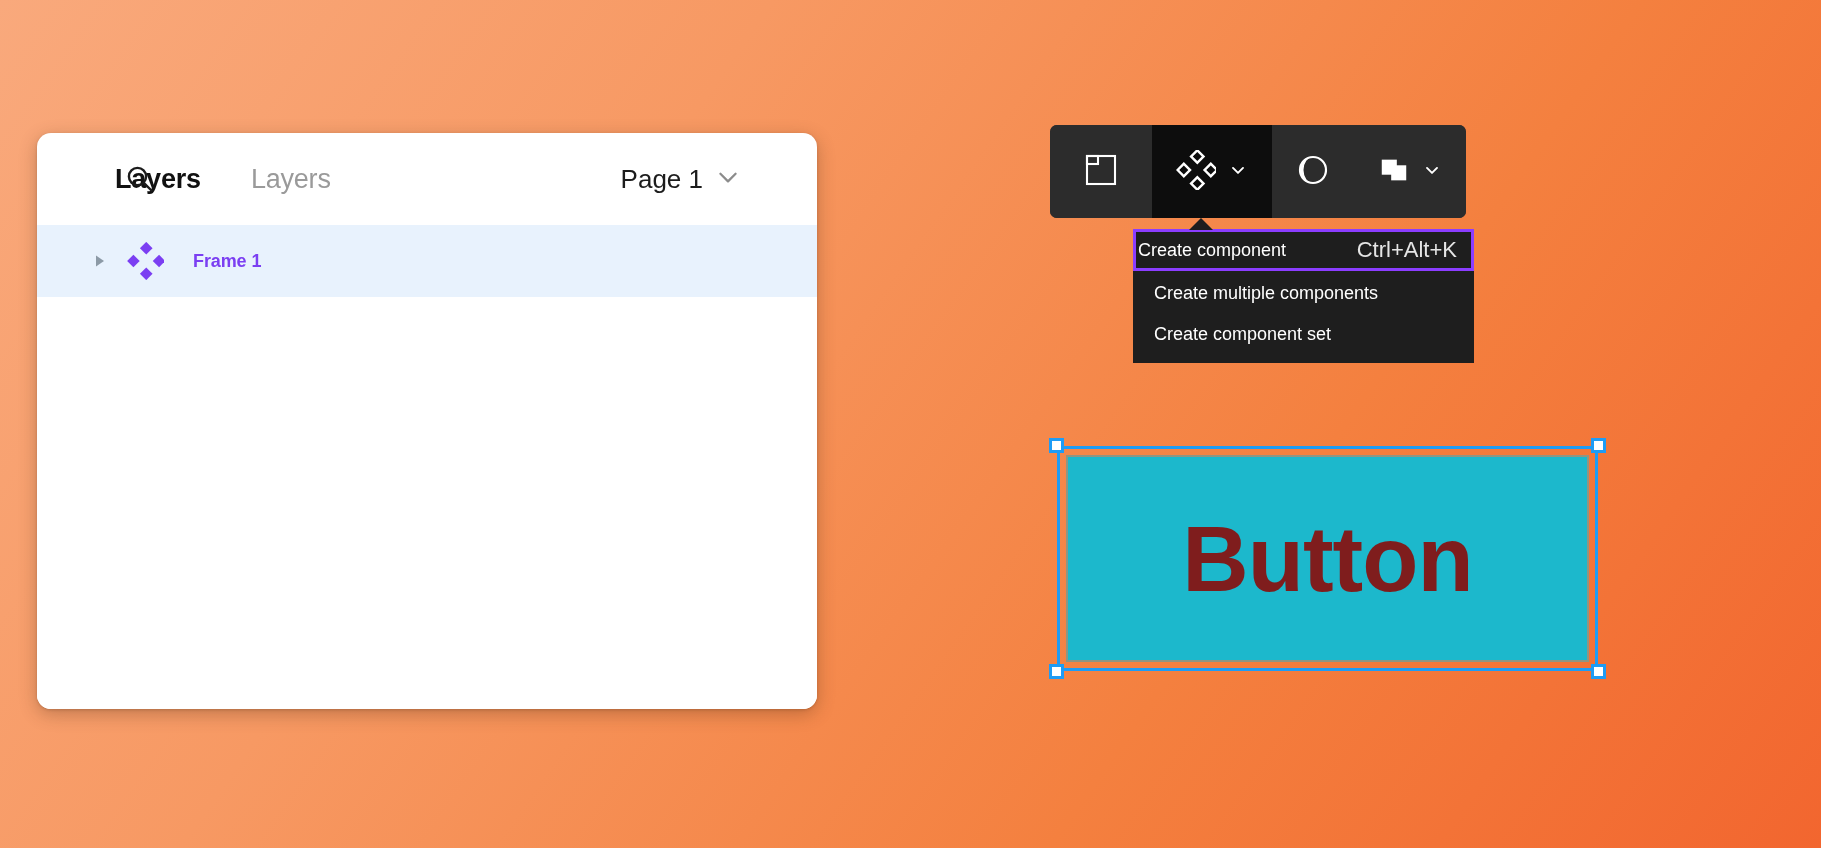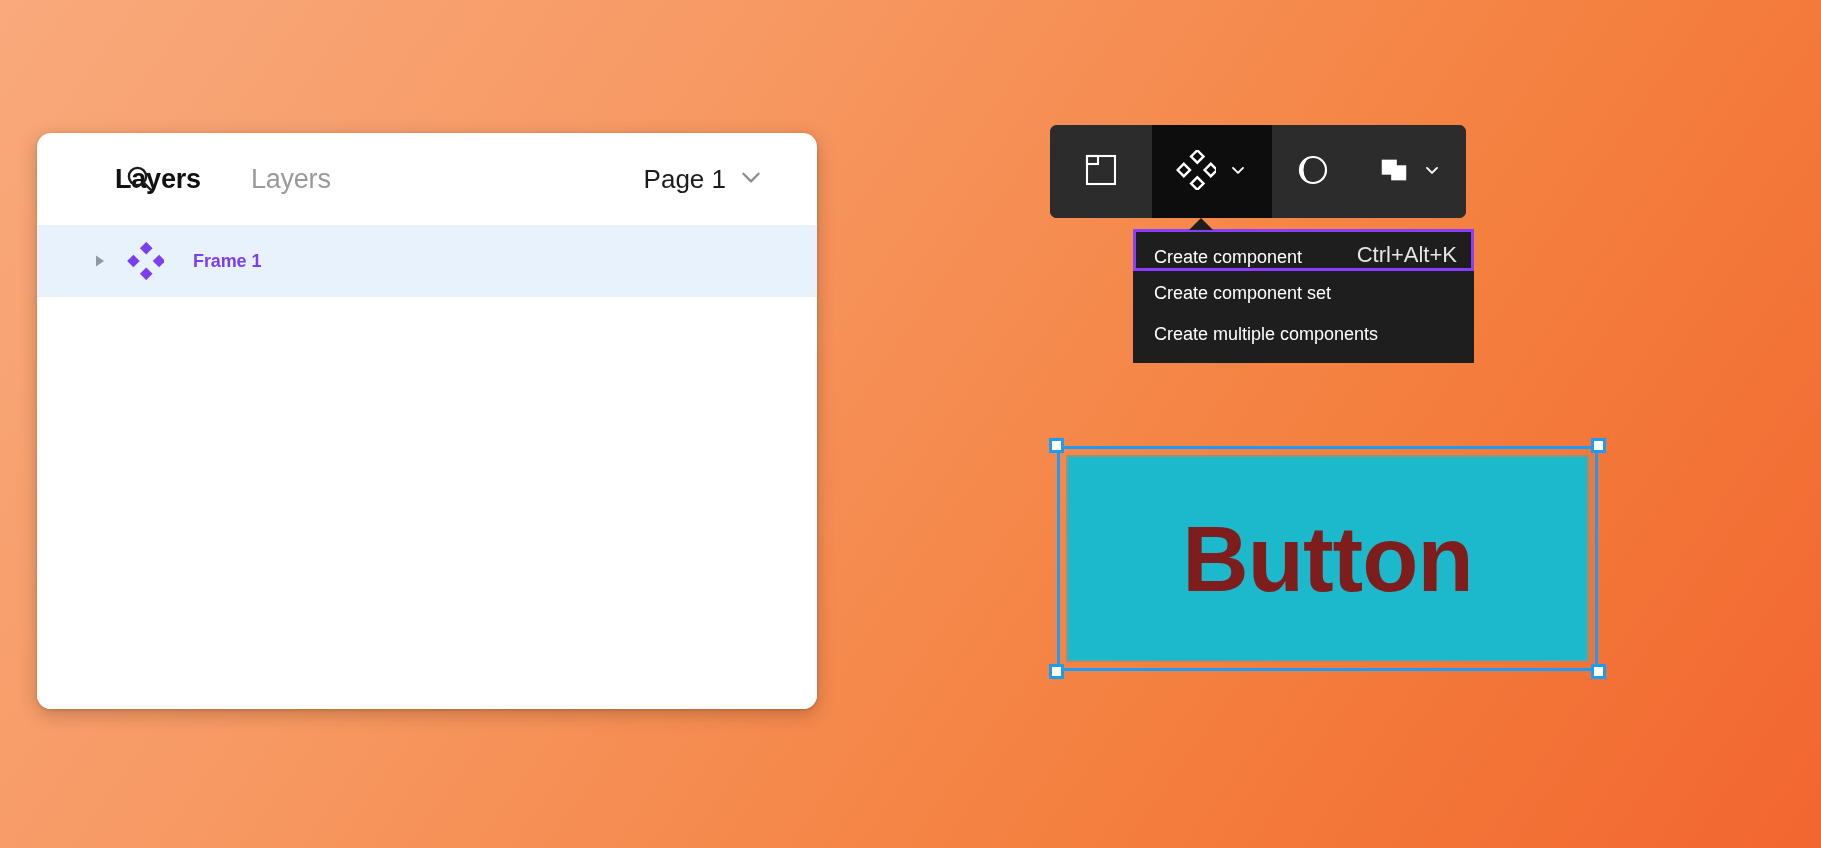--- a/index.html
+++ b/index.html
@@ -27,21 +27,21 @@
     border-radius: 14px;
     box-shadow: 0 5px 18px rgba(70, 40, 20, 0.30),
                 0 1px 3px rgba(70, 40, 20, 0.20);
     overflow: hidden;
   }
 
   .panel-header {
     height: 92px;
     display: flex;
     align-items: center;
-    padding: 0 31px 0 78px;
+    padding: 0 54px 0 78px;
     position: relative;
   }
 
   .search-icon {
     position: absolute;
     left: 88px;
     top: 50%;
     transform: translateY(-50%);
     width: 30px;
     height: 30px;
@@ -150,22 +150,21 @@
     display: flex;
     align-items: center;
     padding: 0 14px 0 21px;
     color: #ffffff;
     font-size: 18px;
     white-space: nowrap;
   }
   .menu-item.highlighted {
     border: 3px solid #8B3DFF;
     height: 42px;
-    padding-left: 18px;
-    align-items: flex-end;
+    padding-left: 2px;
   }
   .menu-shortcut {
     margin-left: auto;
     color: #e5e5e5;
     font-size: 22px;
   }
   .menu-item:not(.highlighted) { margin-top: 3px; }
 
   
   .selection {
@@ -311,24 +310,24 @@
 </div>
 
 <div class="menu-arrow"></div>
 
 <div class="dropdown">
   <div class="menu-item highlighted">
     <span>Create component</span>
     <span class="menu-shortcut">Ctrl+Alt+K</span>
   </div>
   <div class="menu-item">
+    <span>Create multiple components</span>
+  </div>
+  <div class="menu-item">
     <span>Create component set</span>
-  </div>
-  <div class="menu-item">
-    <span>Create multiple components</span>
   </div>
 </div>
 
 <div class="selection">
   <div class="btn-shape">
     <span class="btn-label">Button</span>
   </div>
   <div class="sel-outline"></div>
   <div class="handle tl"></div>
   <div class="handle tr"></div>

